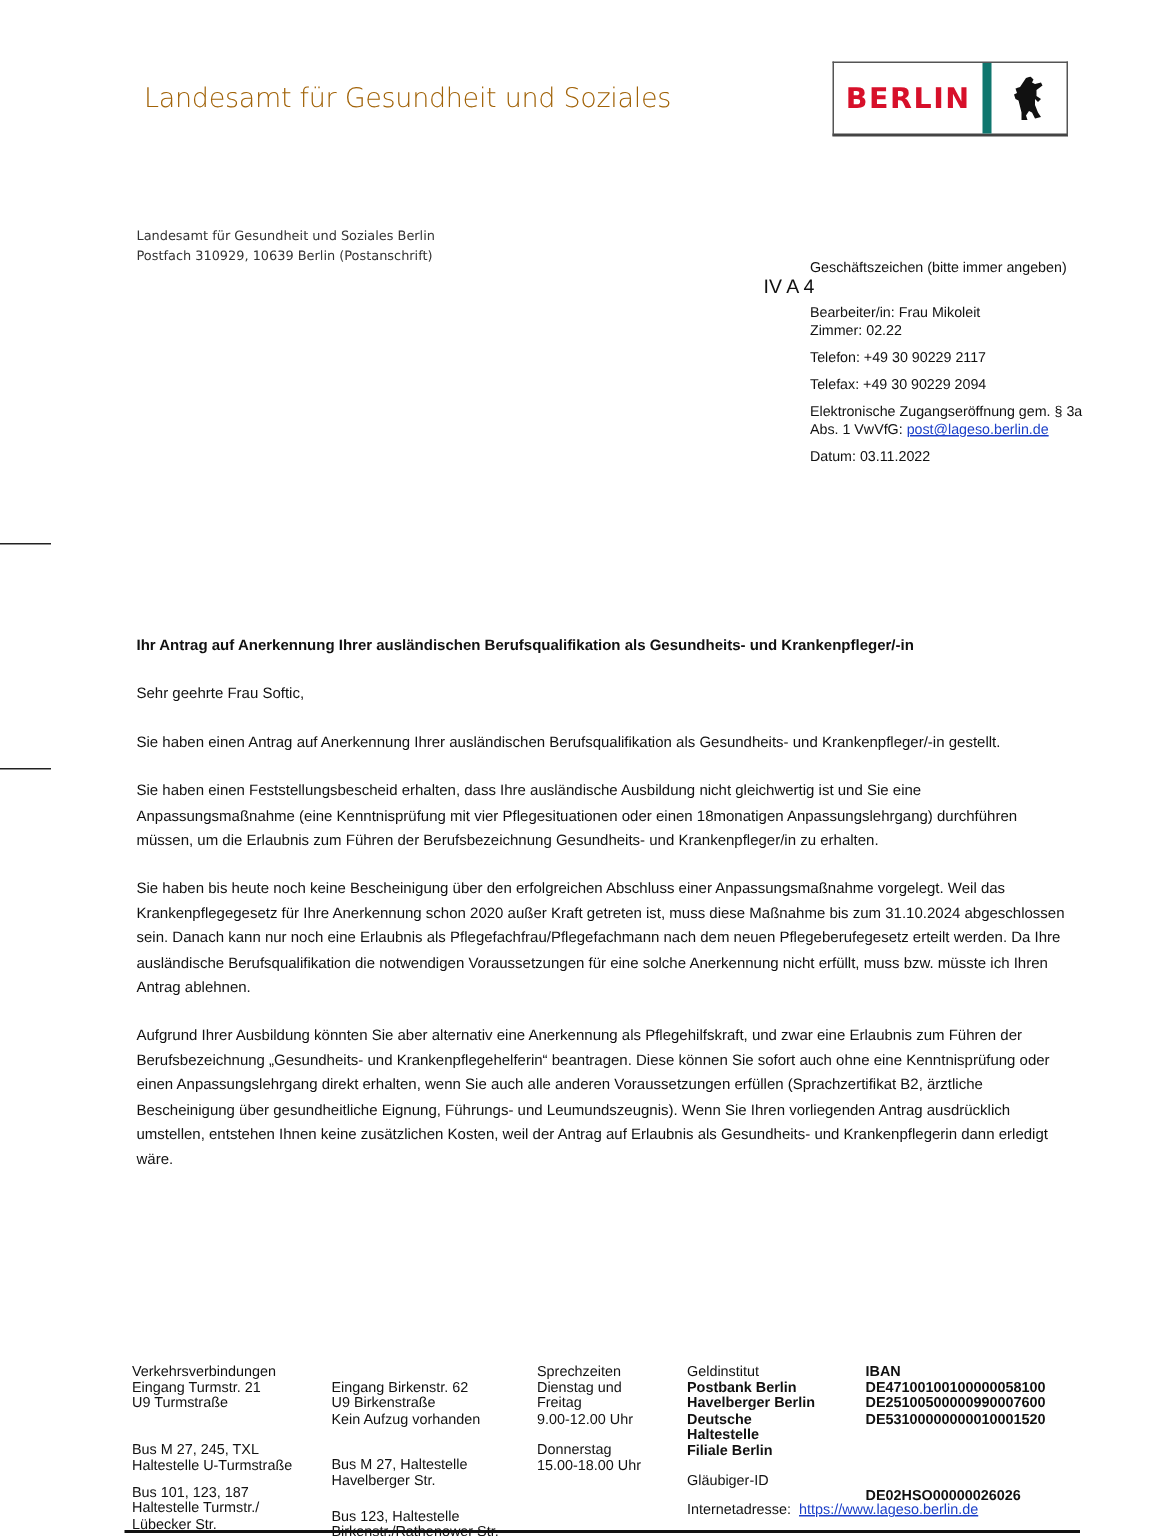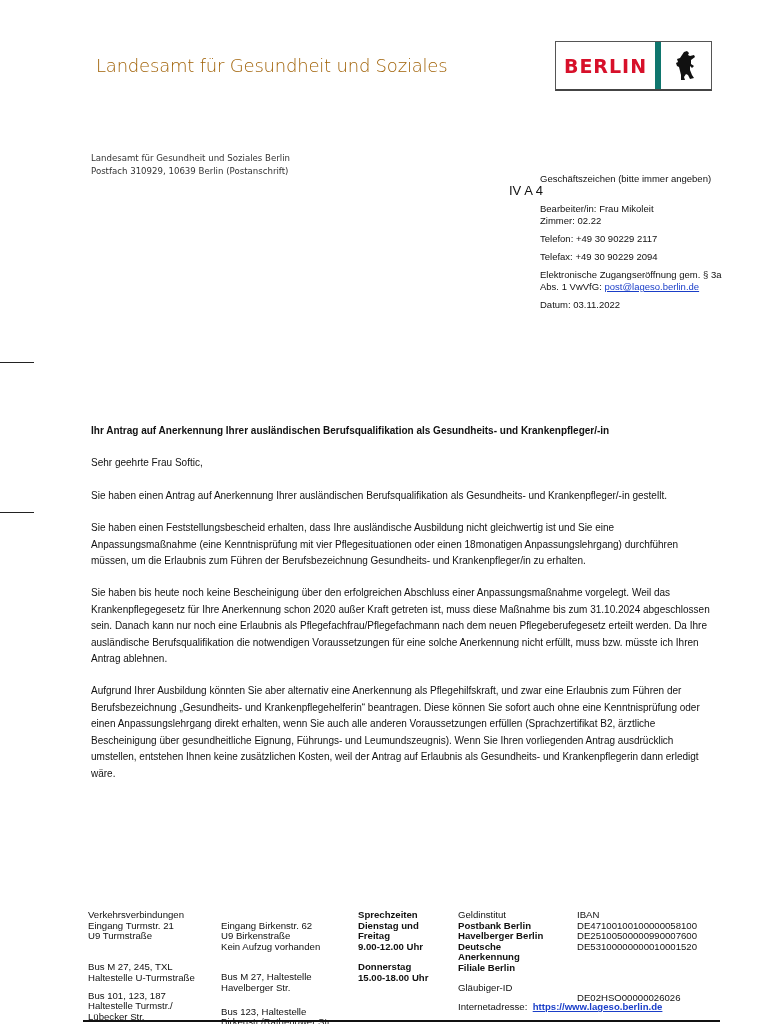--- a/index.html
+++ b/index.html
@@ -51,21 +51,21 @@
     .letter .salutation { margin-bottom: 16px; }
 
     .footer {
       position: absolute; left: 88px; top: 866px; width: 640px;
       font-size: 9.6px; line-height: 10.6px; color: #111;
     }
     .fcol { position: absolute; top: 0; margin-top: 44px; }
     .fcol .gap { height: 10px; }
     .fcol .gap-s { height: 7px; }
     .fcol b { font-weight: bold; }
-    .footer a { color: #1a3ec8; text-decoration: underline; font-weight: bold; }
+    .footer a { color: #1a3ec8; text-decoration: underline; }
 
     .bottom-rule {
       position: absolute; left: 83px; top: 1020px; width: 637px; height: 2px; background: #111;
     }
   </style>
 </head>
 <body>
 
 <div class="org-title">Landesamt für Gesundheit und Soziales</div>
 
@@ -142,46 +142,46 @@
     <div>U9 Birkenstraße</div>
     <div>Kein Aufzug vorhanden</div>
     <div style="height:20px"></div>
     <div>Bus M 27, Haltestelle</div>
     <div>Havelberger Str.</div>
     <div style="height:13px"></div>
     <div>Bus 123, Haltestelle</div>
     <div>Birkenstr./Rathenower Str.</div>
   </div>
 
-  <div class="fcol" style="left:270px; width:95px;font-weight:bold;">
+  <div class="fcol" style="left:270px; width:95px;">
     <div>Sprechzeiten</div>
     <div>Dienstag und</div>
     <div>Freitag</div>
     <div>9.00-12.00 Uhr</div>
     <div class="gap"></div>
     <div>Donnerstag</div>
     <div>15.00-18.00 Uhr</div>
   </div>
 
   <div class="fcol" style="left:370px; width:260px;">
     <div>Geldinstitut</div>
     <div><b>Postbank Berlin</b></div>
     <div><b>Havelberger Berlin</b></div>
     <div><b>Deutsche</b></div>
-    <div><b>Anerkennung</b></div>
+    <div><b>Haltestelle</b></div>
     <div><b>Filiale Berlin</b></div>
     <div style="height:9px"></div>
     <div>Gläubiger-ID</div>
     <div style="height:9px"></div>
     <div>
       <span>Internetadresse:</span>&nbsp;&nbsp;<a>https://www.lageso.berlin.de</a>
     </div>
   </div>
 
-  <div class="fcol" style="left:489px; width:150px;">
+  <div class="fcol" style="left:489px; width:150px;font-weight:bold;">
     <div>IBAN</div>
     <div>DE47100100100000058100</div>
     <div>DE25100500000990007600</div>
     <div>DE53100000000010001520</div>
     <div style="height:40.8px"></div>
     <div>DE02HSO00000026026</div>
   </div>
 </div>
 
 <div class="bottom-rule"></div>

